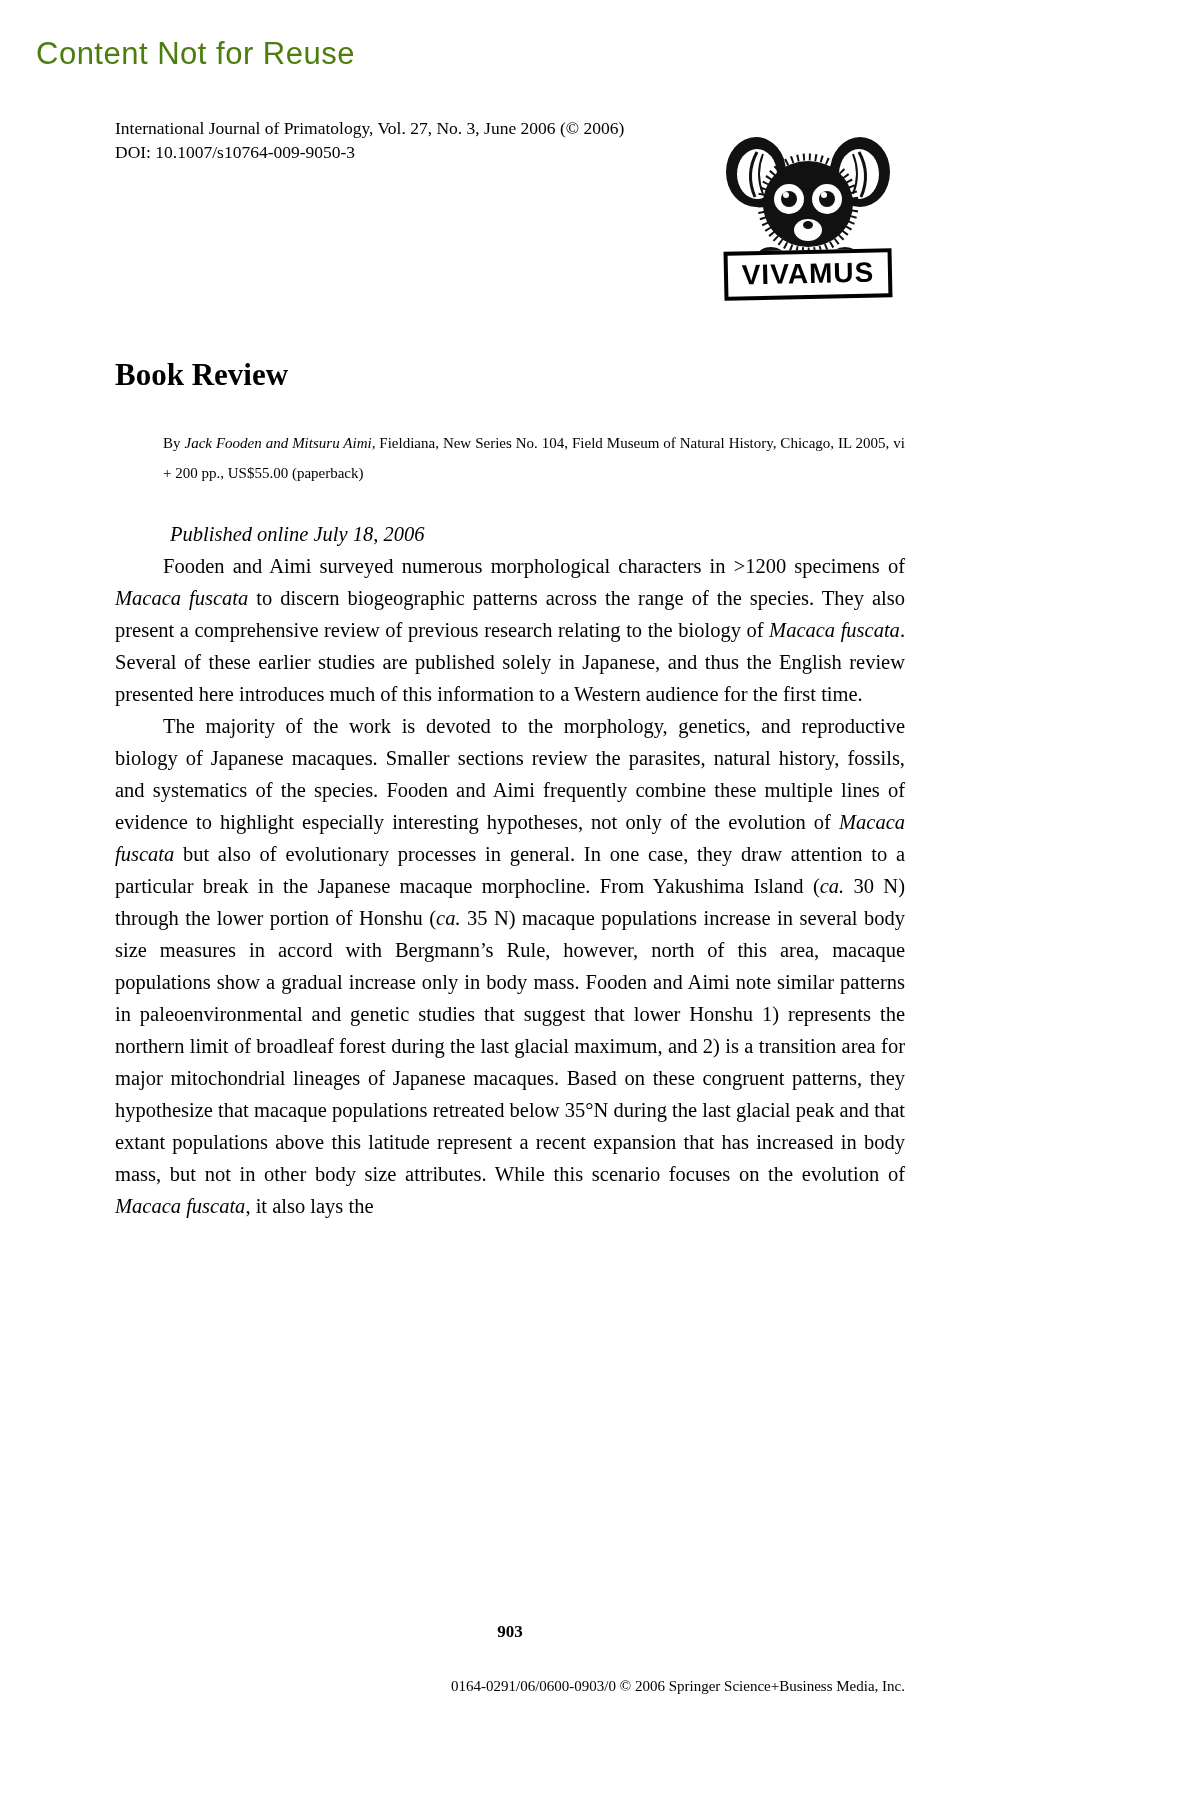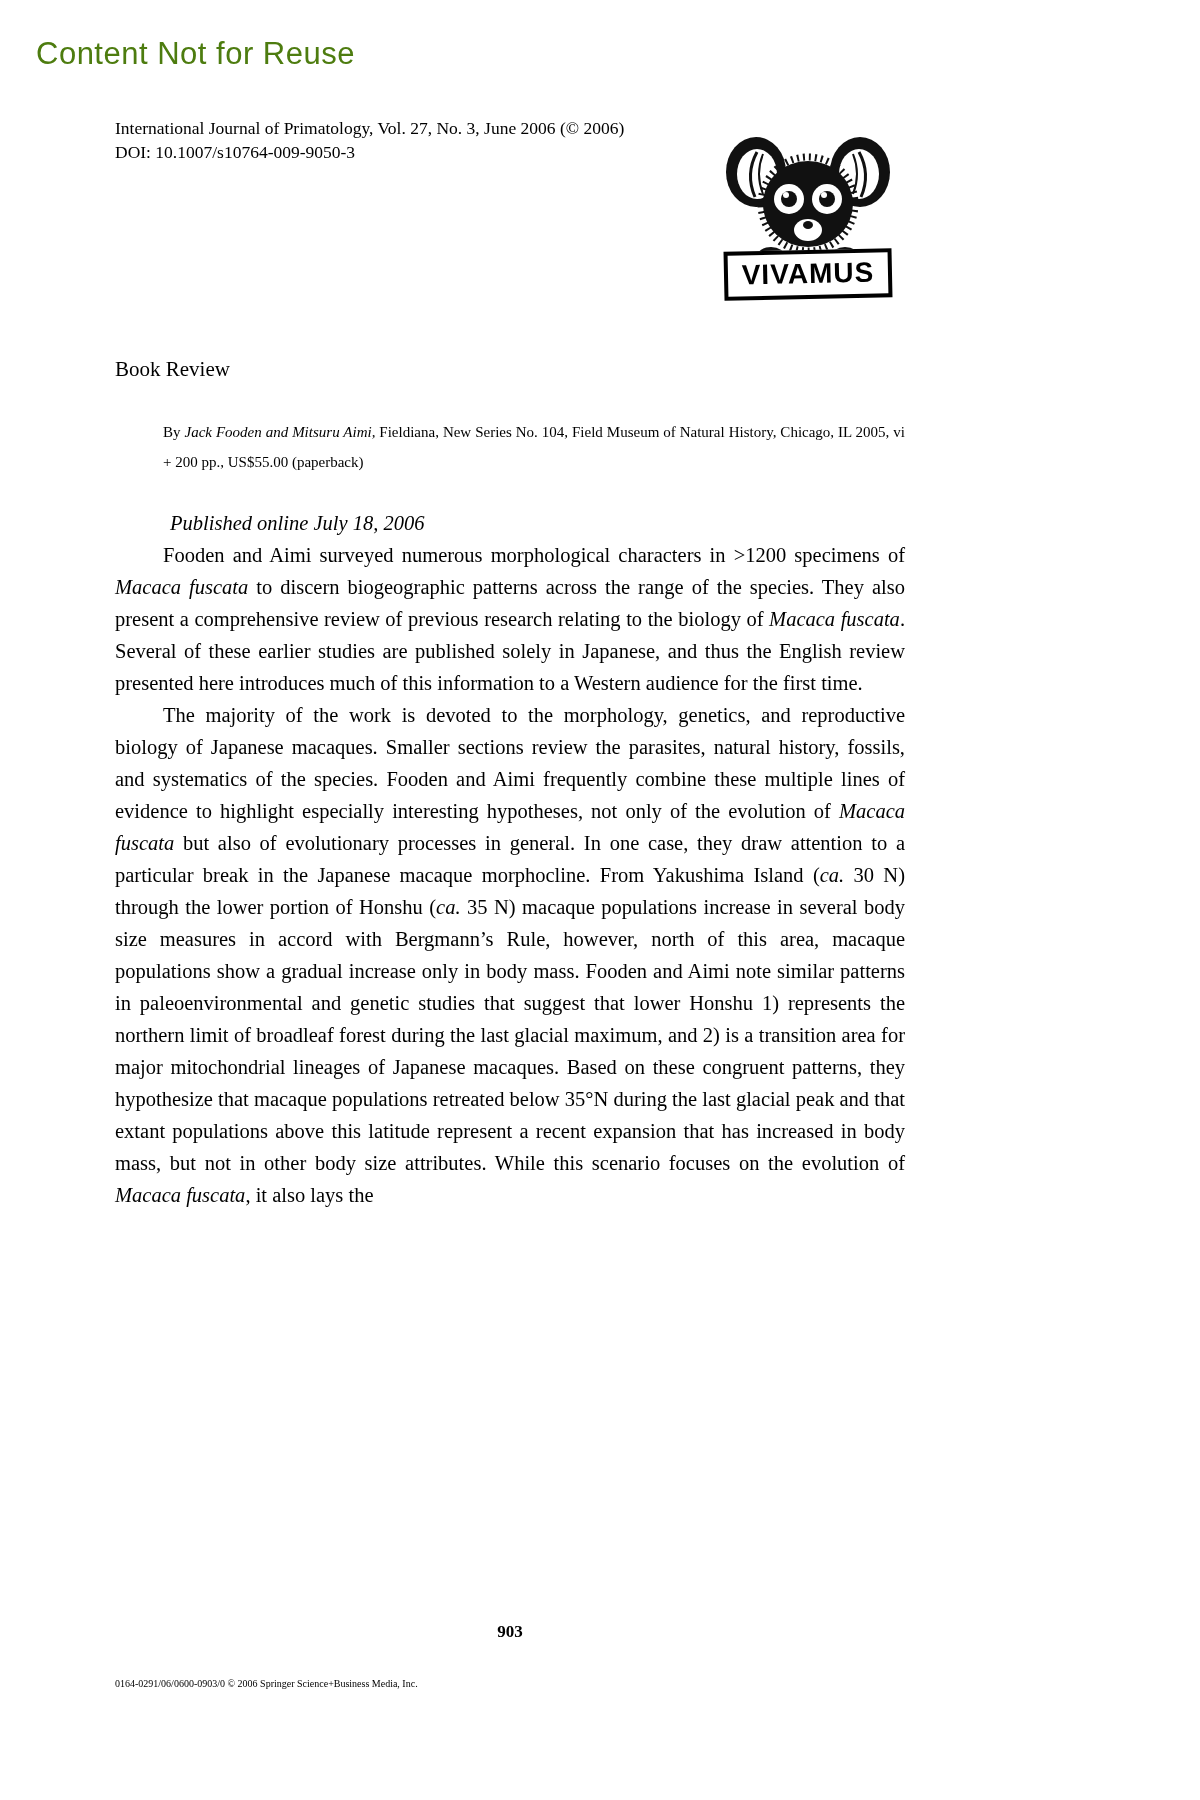--- a/index.html
+++ b/index.html
@@ -60,22 +60,22 @@
 
   .content {
     position: absolute;
     left: 115px;
     top: 358px;
     width: 790px;
     font-size: 20.5px;
     line-height: 32px;
   }
   .section-heading {
-    font-size: 21px;
-    font-weight: normal;
+    font-size: 31px;
+    font-weight: bold;
     margin: 0 0 36px 0;
     line-height: 1.1;
   }
   .book-title {
     margin: 0;
     font-size: 21px;
     line-height: 30px;
   }
   .book-details {
     margin: 0 0 0 48px;
@@ -101,21 +101,22 @@
     top: 1622px;
     text-align: center;
     font-weight: bold;
     font-size: 17px;
   }
   .footer-line {
     position: absolute;
     left: 115px;
     width: 790px;
     top: 1678px;
-    font-size: 10px;
+    text-align: right;
+    font-size: 15px;
   }
 </style>
 </head>
 <body>
 
 <div class="page">
 
   <div class="watermark">Content Not for Reuse</div>
 
   <div class="journal-header">

